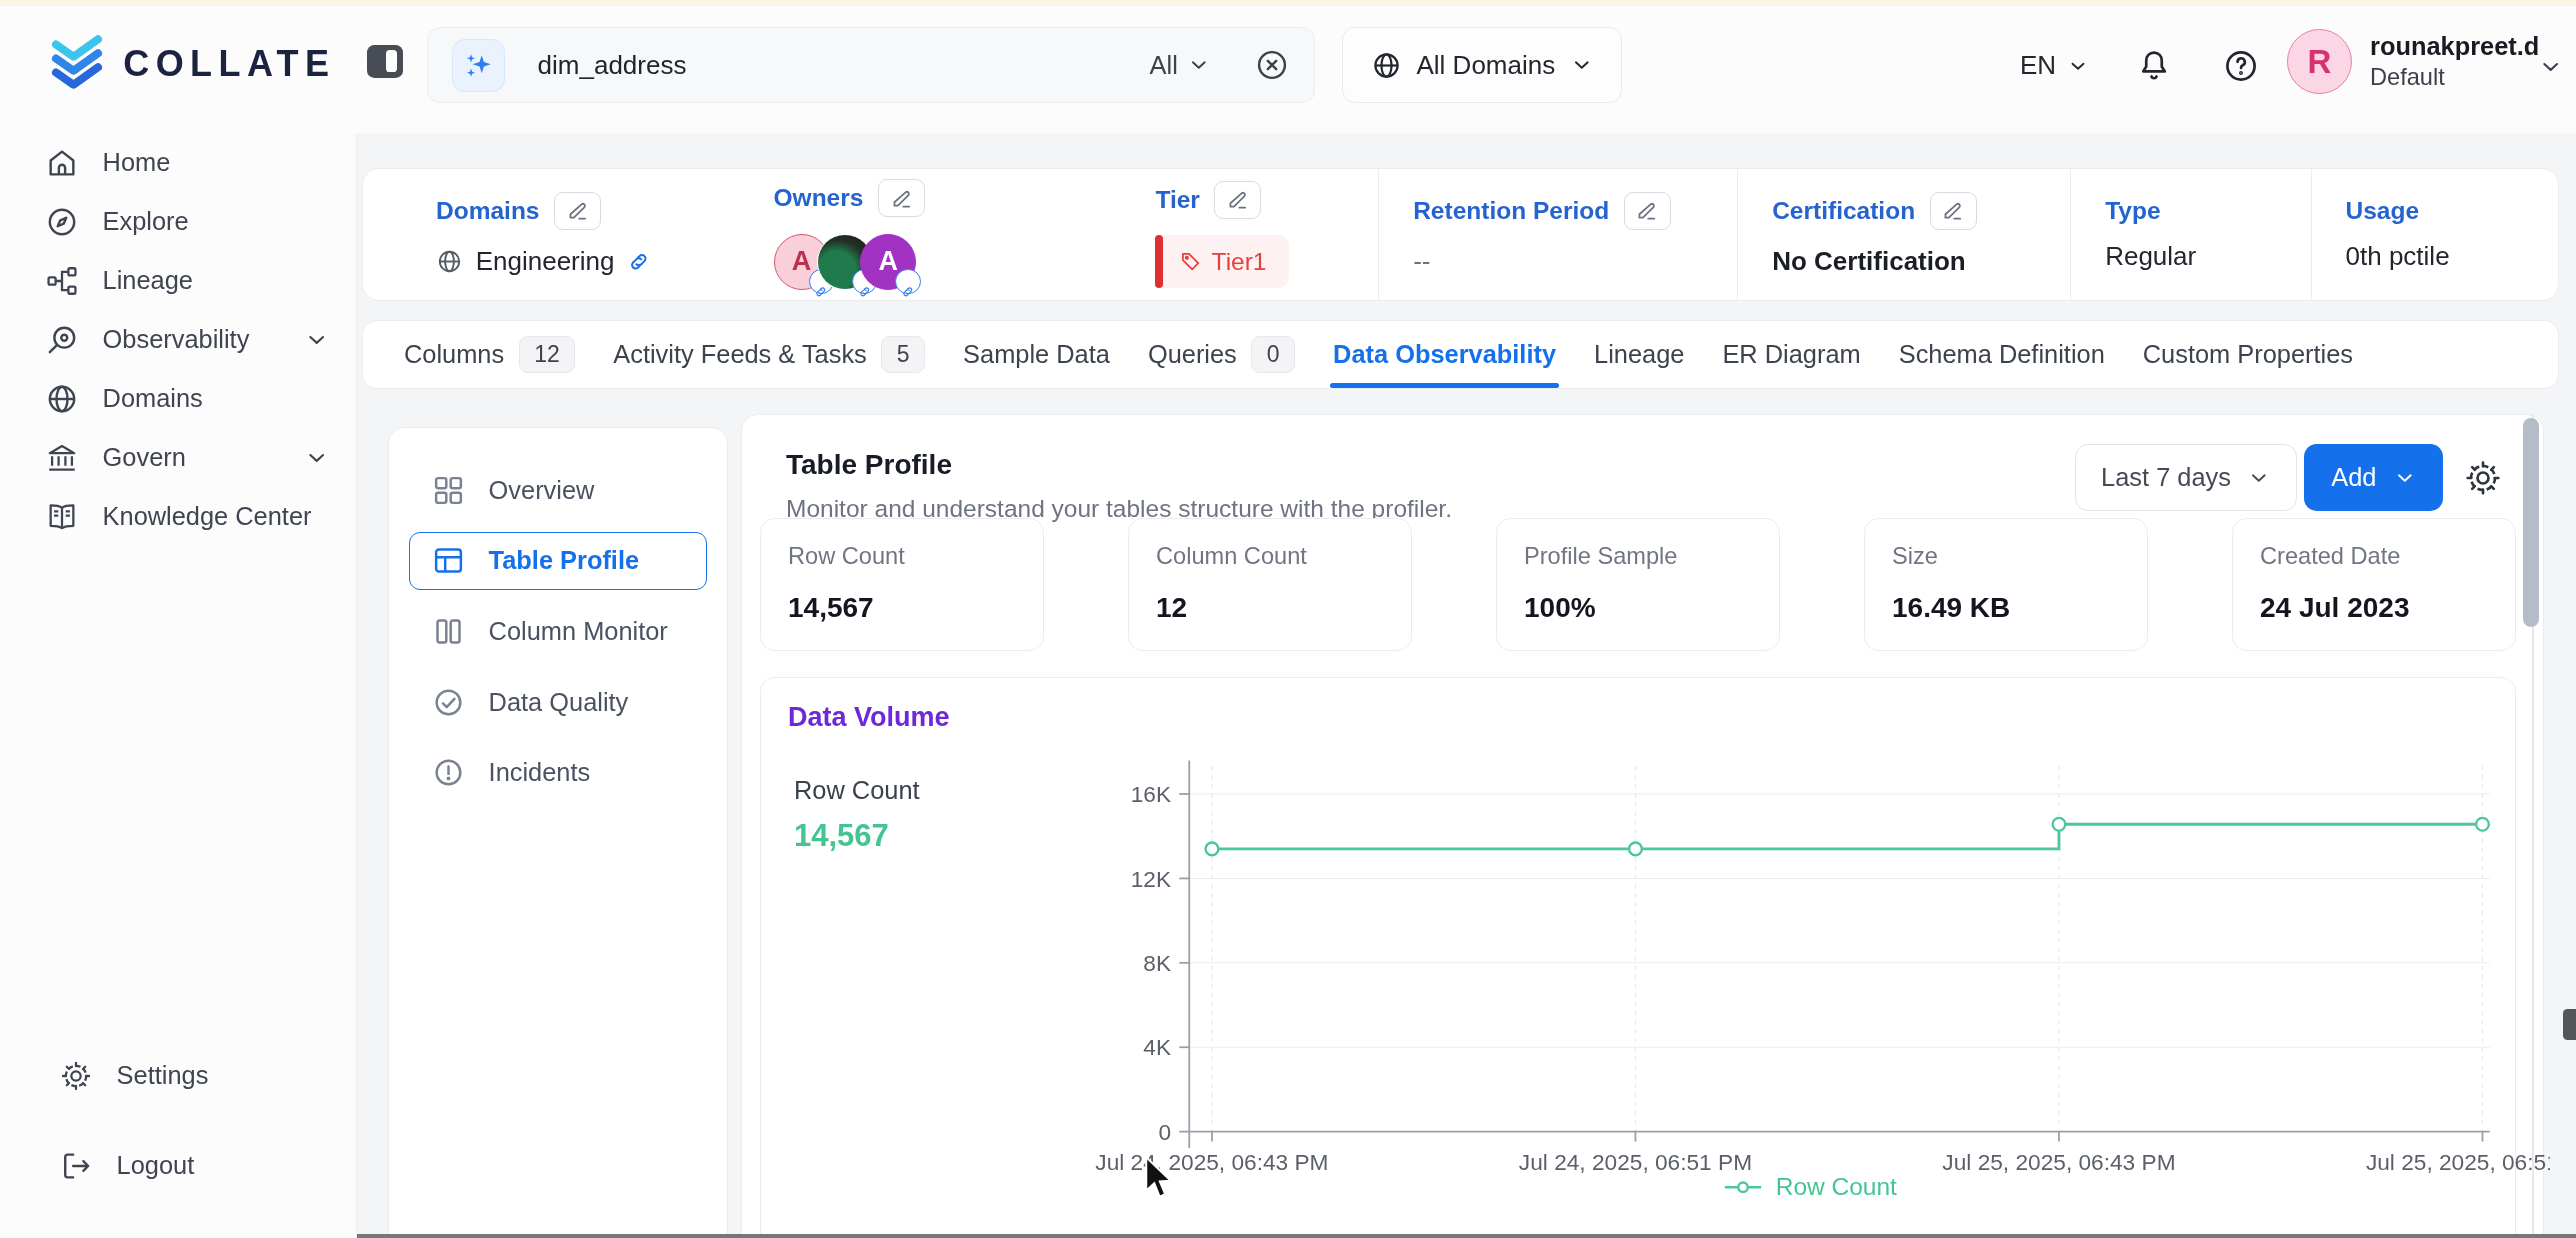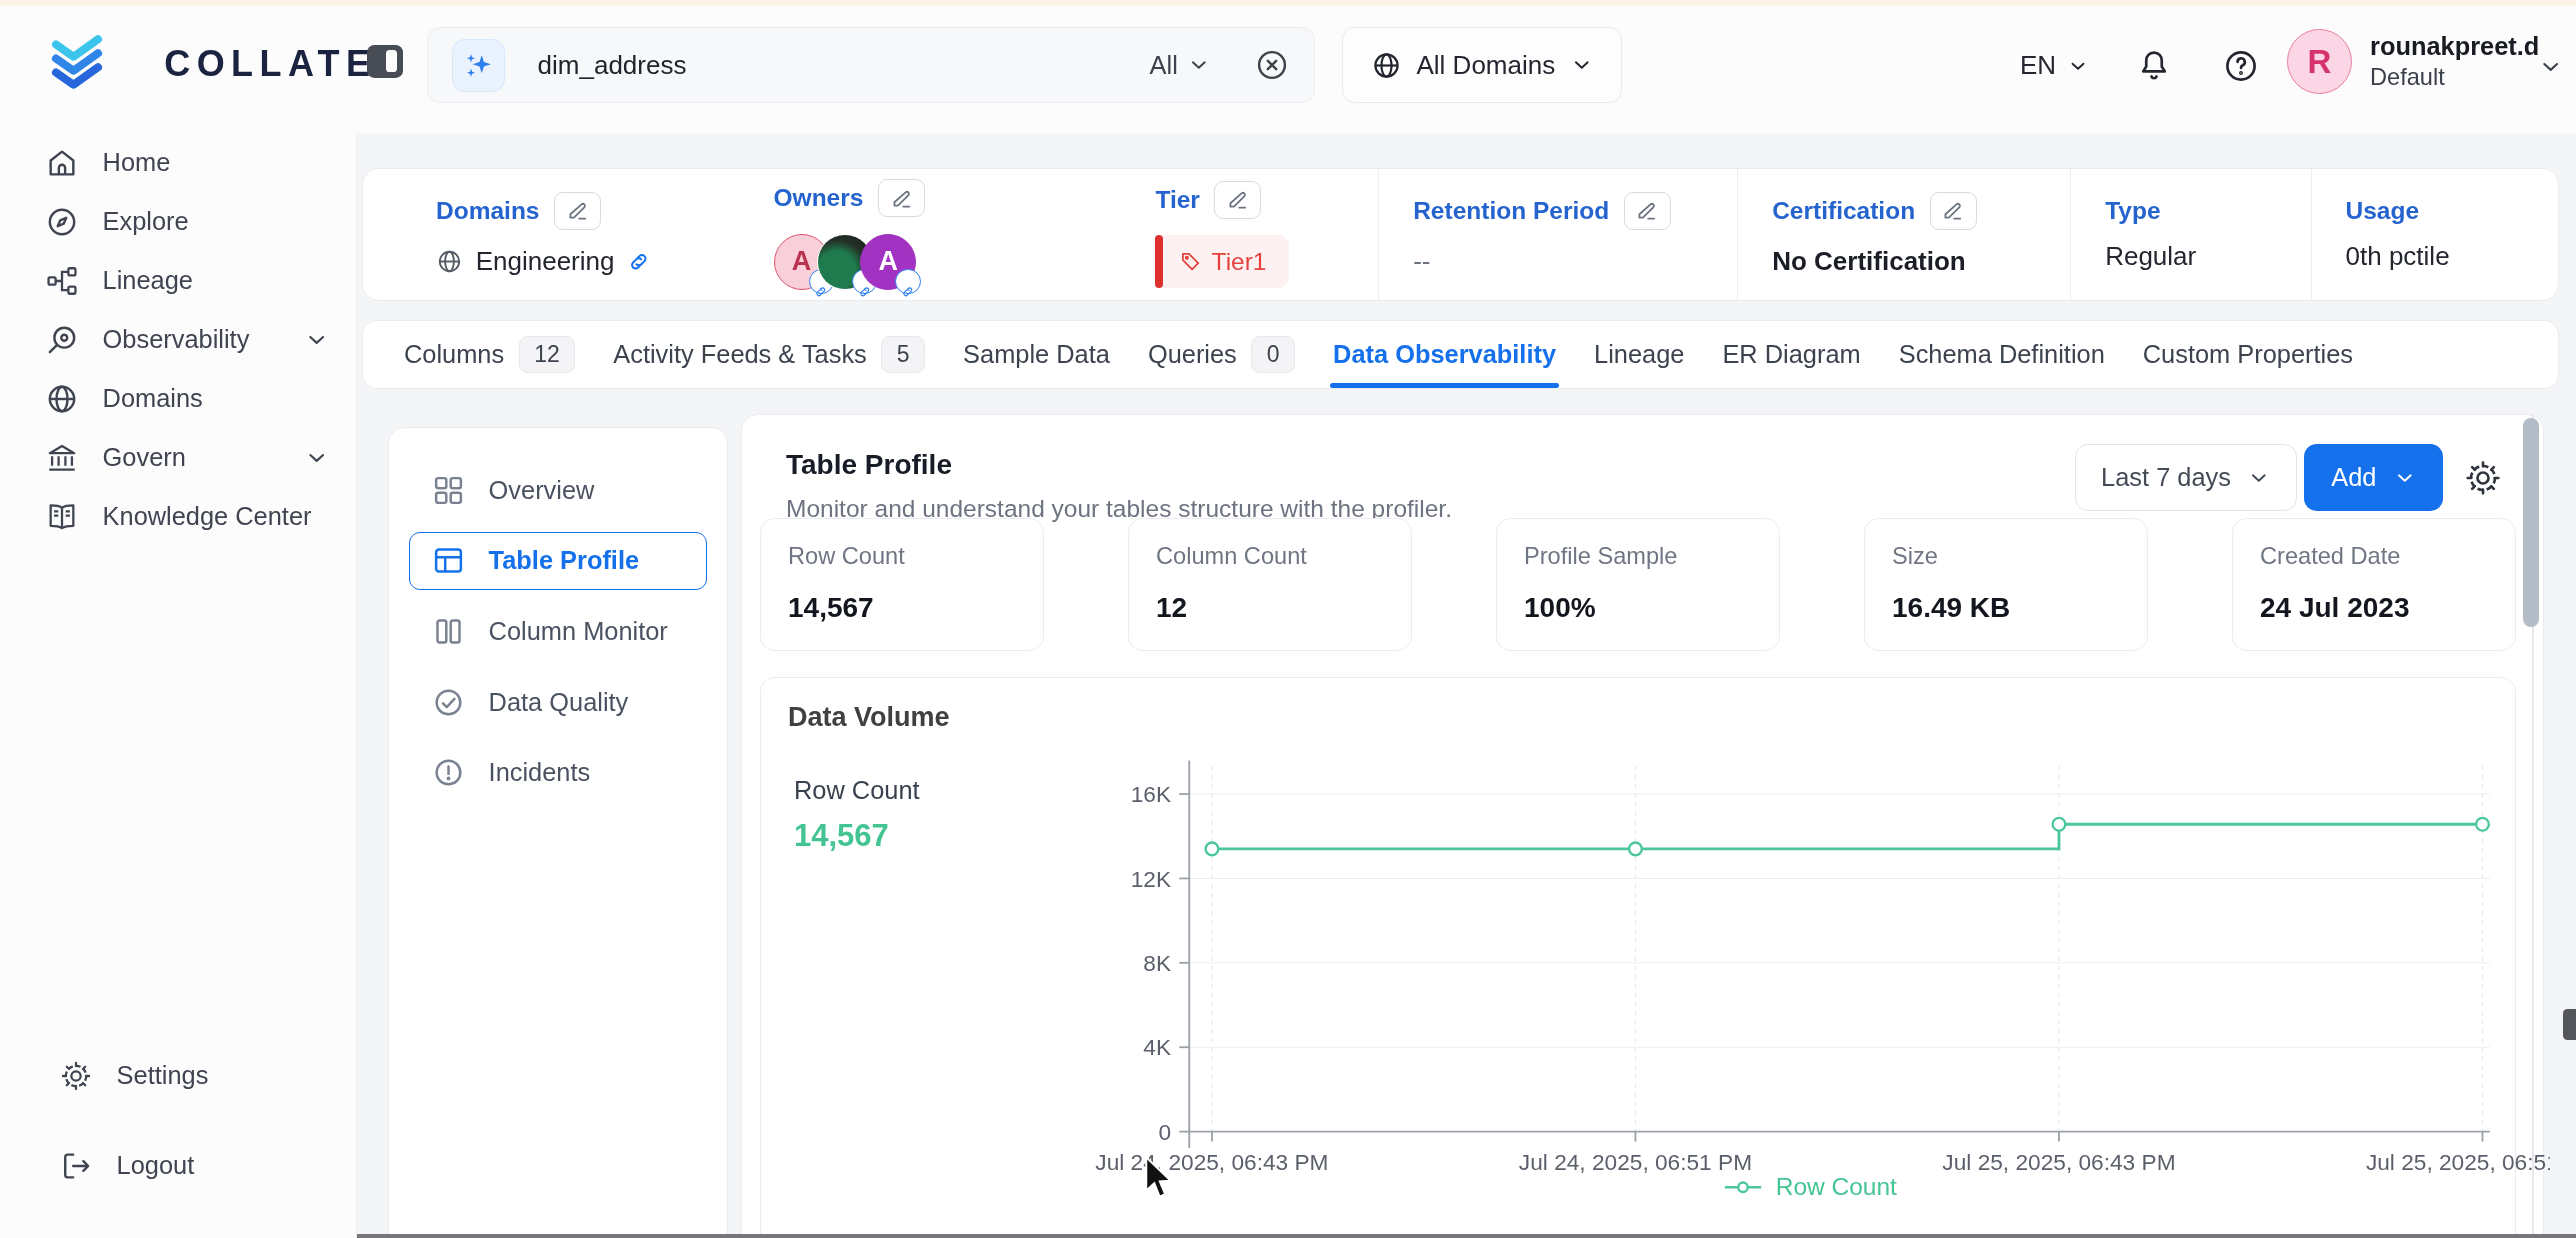--- a/index.html
+++ b/index.html
@@ -10,21 +10,21 @@
     overflow: hidden;
     position: relative;
     color: #23262e;
   }
   #app { position: absolute; inset: 0; }
 
   
   .topbar { position: absolute; left: 0; top: 0; width: 2576px; height: 133px; background: #fcfcfd; z-index: 5; }
   .top-strip { position:absolute; left:0; top:0; width:2576px; height:6.4px; background:#faf3de; opacity:.8; }
   .logo { position: absolute; left: 47px; top: 34px; display: flex; align-items: center; gap: 16.3px; }
-  .logo-text { font-size: 36px; font-weight: 800; letter-spacing: 6.4px; color: #1a2440; margin-left: 41px; }
+  .logo-text { font-size: 36px; font-weight: 800; letter-spacing: 6.4px; color: #1a2440; }
   .panel-toggle { position: absolute; left: 367px; top: 45px; width: 36px; height: 33px; background: #474c55; border-radius: 7.3px; border: none; cursor: pointer; }
   .panel-toggle .slot { position: absolute; right: 6.4px; top: 5.4px; width: 11px; height: 22px; background: #fdfdfe; border-radius: 3.6px; }
 
   .searchbar { position: absolute; left: 427px; top: 27px; width: 888px; height: 76px;
     background: #f7f8fa; border: 1.8px solid #ececf1; border-radius: 12.7px; display: flex; align-items: center; padding: 0 23.6px; }
   .ai-chip { width: 53px; height: 53px; border-radius: 12.7px; background: #e9f2fd; border: 0.9px solid #d8e8fb; display:flex; align-items:center; justify-content:center; flex: none; }
   .search-input { flex: 1; margin-left: 33px; border: none; outline: none; background: transparent; font-size: 26px; color: #20242c; font-family: inherit; }
   .scope { display: flex; align-items: center; gap: 9px; color: #3c414c; font-size: 25.4px; margin-right: 44px; cursor: pointer; }
   .clear-btn { background: none; border: none; cursor: pointer; display: flex; color: #3c414c; }
 
@@ -107,21 +107,21 @@
     display: flex; align-items: center; gap: 16.3px; font-size: 25.4px; color: #fff; cursor: pointer; font-family: inherit; }
   .gear-btn { background: none; border: none; color: #30343d; cursor: pointer; margin-left: 12.7px; display: flex; }
 
   .metrics-row { position: absolute; left: 18px; right: 27px; top: 103px; display: flex; gap: 84px; }
   .metric-card { flex: 1; height: 133px; border: 1.4px solid #ececf0; border-radius: 14.5px; padding: 23.6px 27px; background: #fff; }
   .m-label { font-size: 23.6px; color: #6f7582; }
   .m-value { font-size: 28px; font-weight: 700; color: #14161f; margin-top: 22px; }
 
   
   .dv-card { position: absolute; left: 18px; right: 27px; top: 262px; height: 588px; border: 1.4px solid #ececf0; border-radius: 14.5px; background: #fff; }
-  .dv-title { position: absolute; left: 27px; top: 23.6px; font-size: 27px; font-weight: 700; color: #404040; }
+  .dv-title { position: absolute; left: 27px; top: 23.6px; font-size: 27px; font-weight: 700; color: #6d28d9; }
   .dv-summary { position: absolute; left: 33px; top: 98px; }
   .dv-summary .s-label { font-size: 25.4px; color: #39404e; }
   .dv-summary .s-value { font-size: 31px; font-weight: 700; color: #45c493; margin-top: 12.7px; }
   .chart-holder { position: absolute; left: 309px; top: 77px; width: 1480px; height: 422px; }
   .legend-row { position: absolute; left: 309px; width: 1480px; top: 495px; display: flex; justify-content: center; align-items: center; gap: 12.7px; }
   .legend-label { color: #45c493; font-size: 24.5px; }
 
   
   .scroll-track { position: absolute; left: 2532px; top: 414px; width: 1.8px; height: 824px; background: #e7e8eb; }
   .scroll-thumb { position: absolute; left: 2523px; top: 418px; width: 16.3px; height: 209px; background: #b4bcc7; border-radius: 8.2px; cursor: pointer; }

